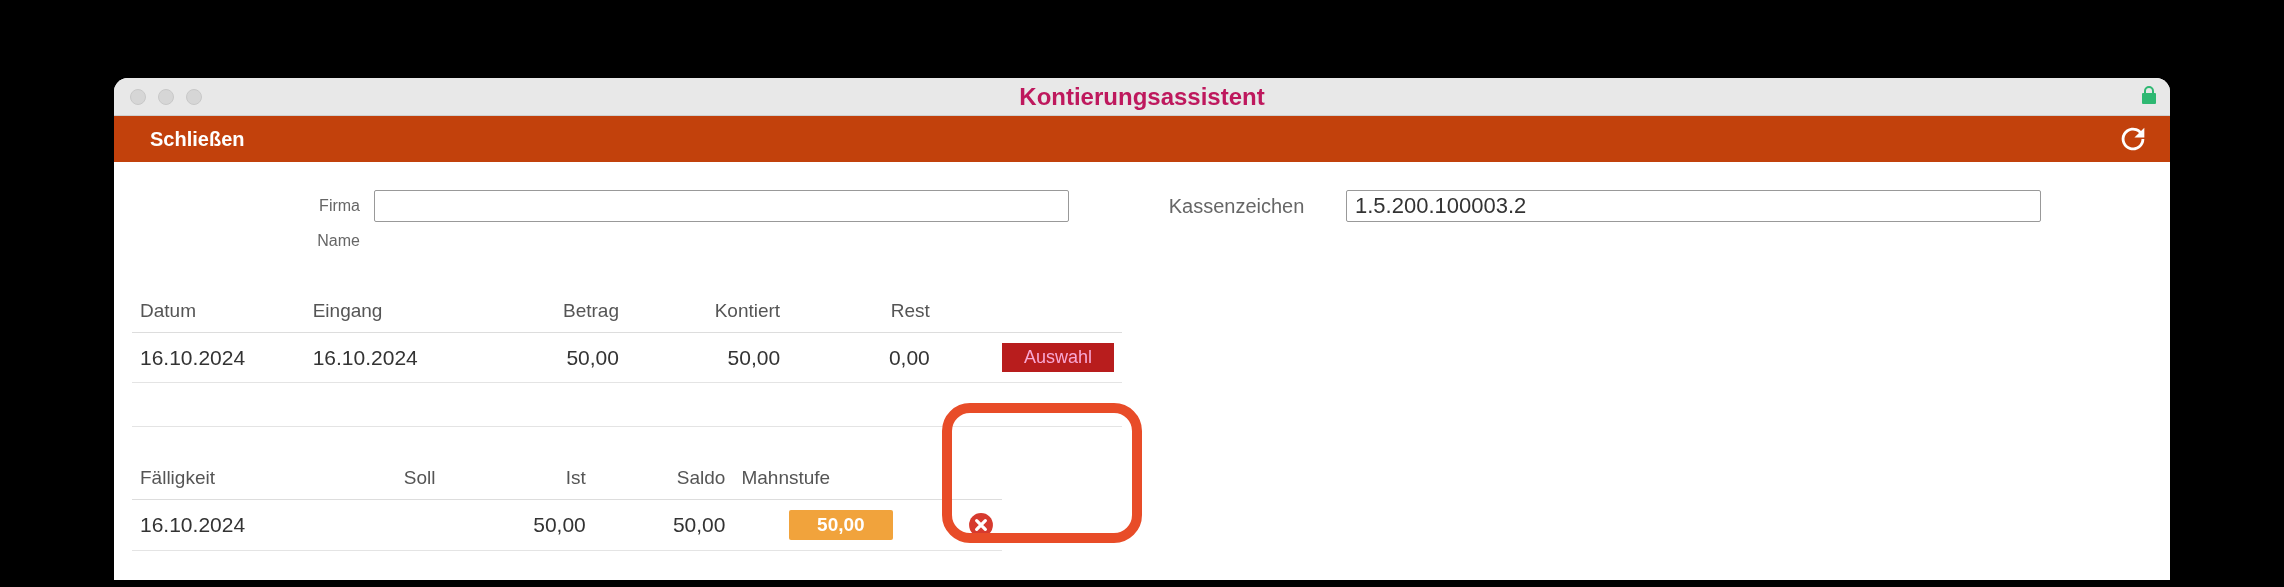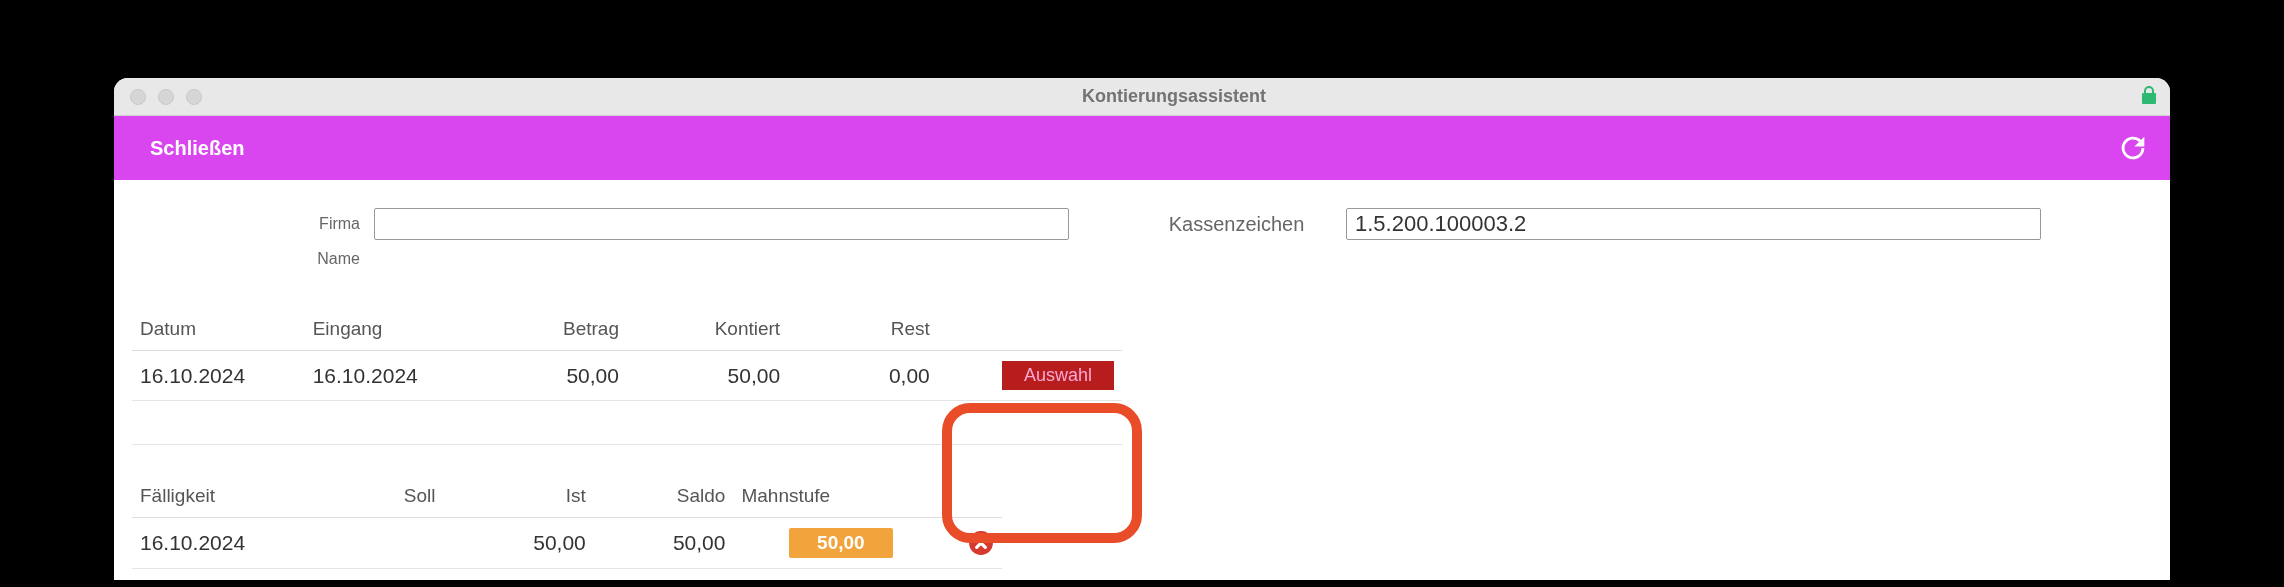--- a/index.html
+++ b/index.html
@@ -38,32 +38,31 @@
       height: 16px;
       border-radius: 50%;
       background: #d6d6d6;
       border: 1px solid #c8c8c8;
     }
     .title-text {
       position: absolute;
       left: 50%;
       transform: translateX(-50%);
       font-weight: 600;
-      font-size: 18px;
-      color: #737373;
-      margin-left: 32px;
+      font-size: 24px;
+      color: #be185d;
     }
     .lock-icon {
       position: absolute;
       right: 12px;
       color: #2eb872;
     }
     .toolbar {
-      height: 64px;
-      background: #d946ef;
+      height: 46px;
+      background: #c2410c;
       display: flex;
       align-items: center;
       justify-content: space-between;
       padding: 0 20px;
       gap: 7px;
     }
     .close-btn {
       color: #fff;
       font-size: 20px;
       font-weight: 600;

